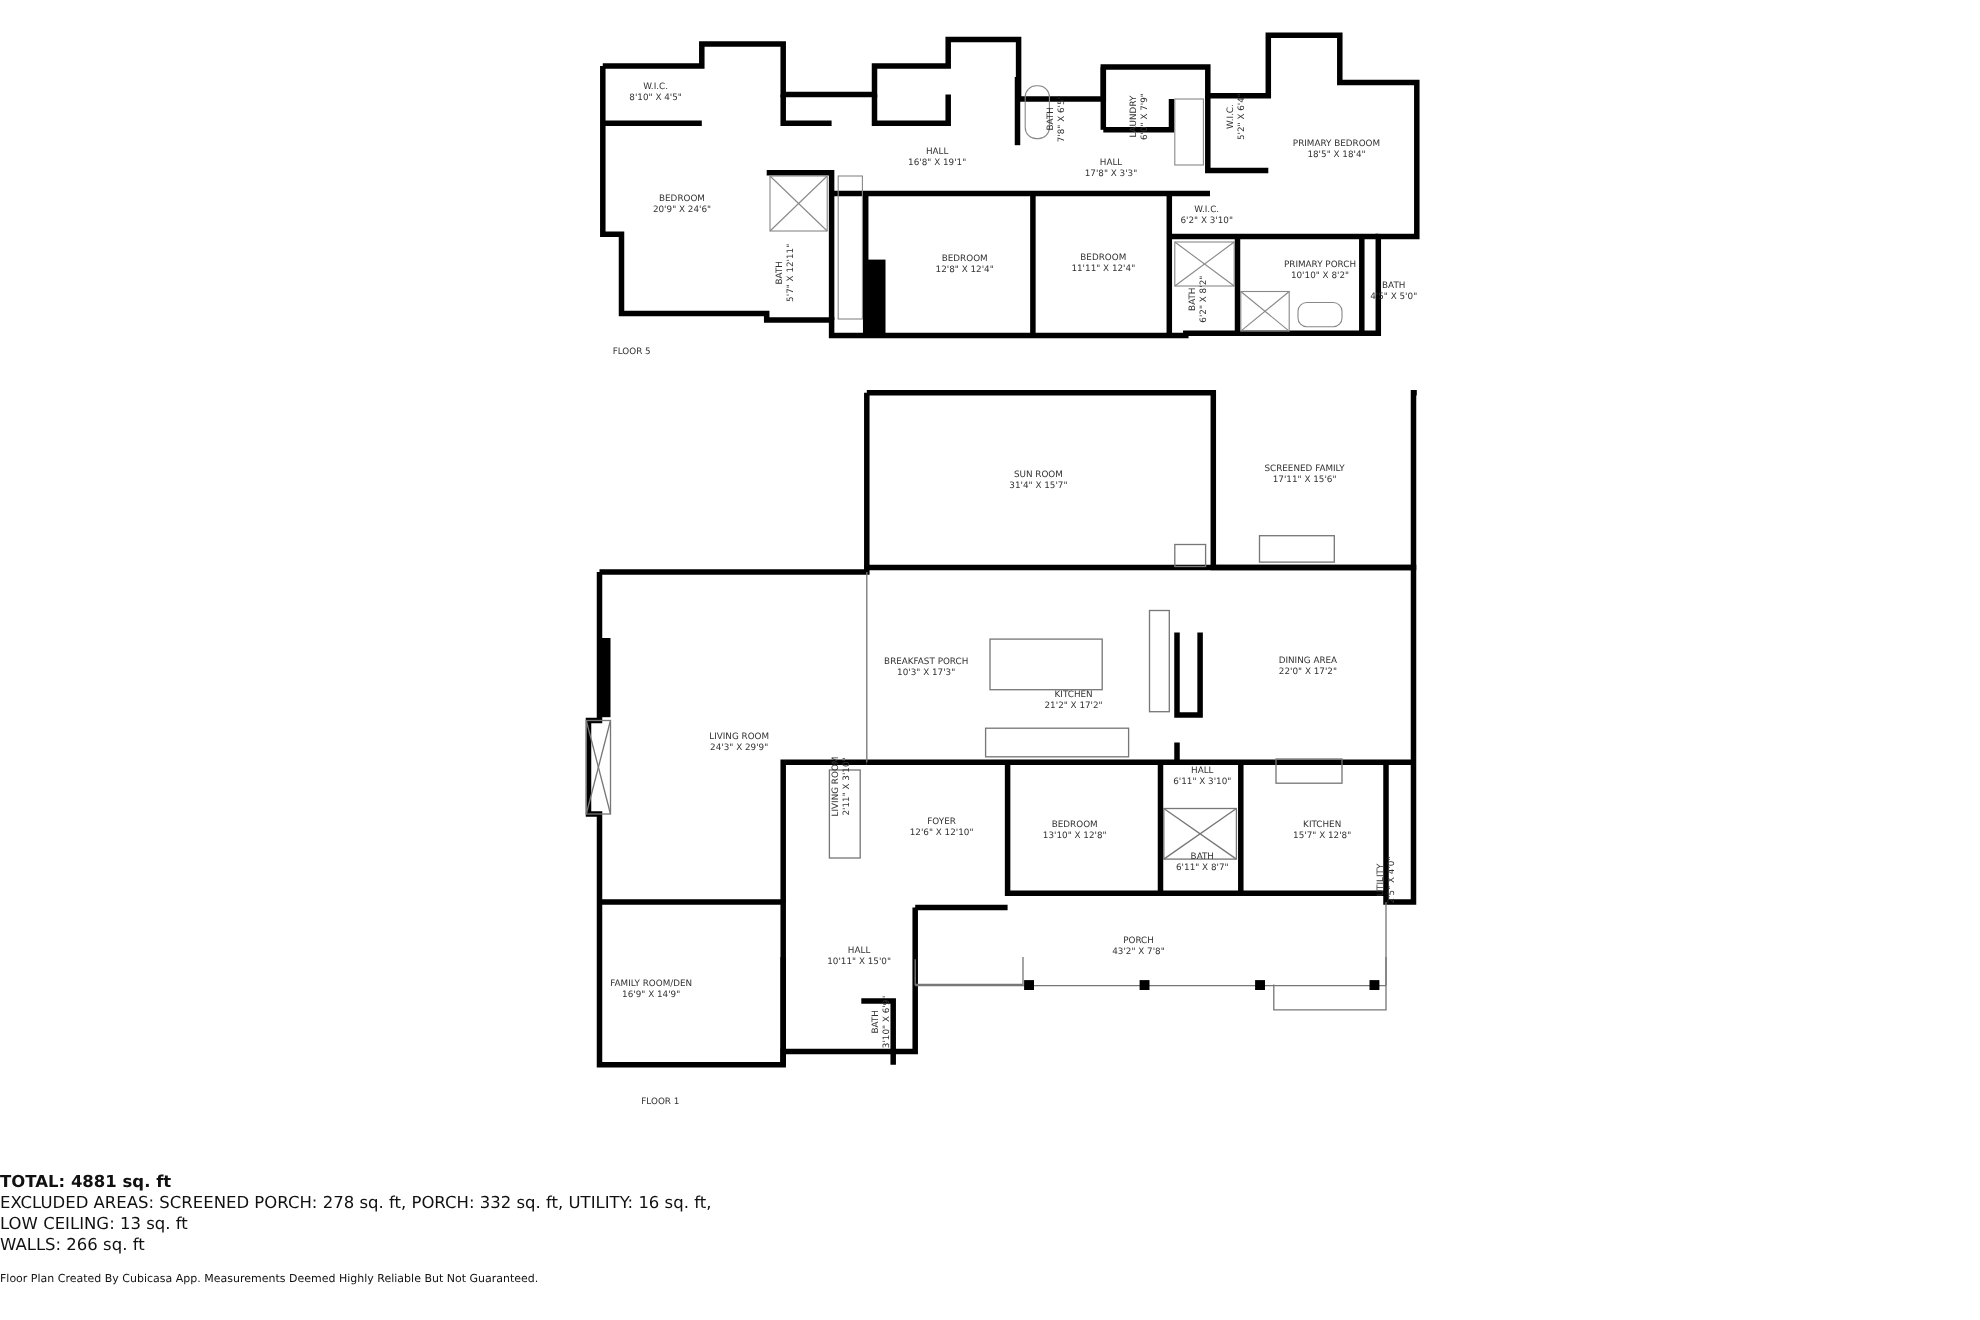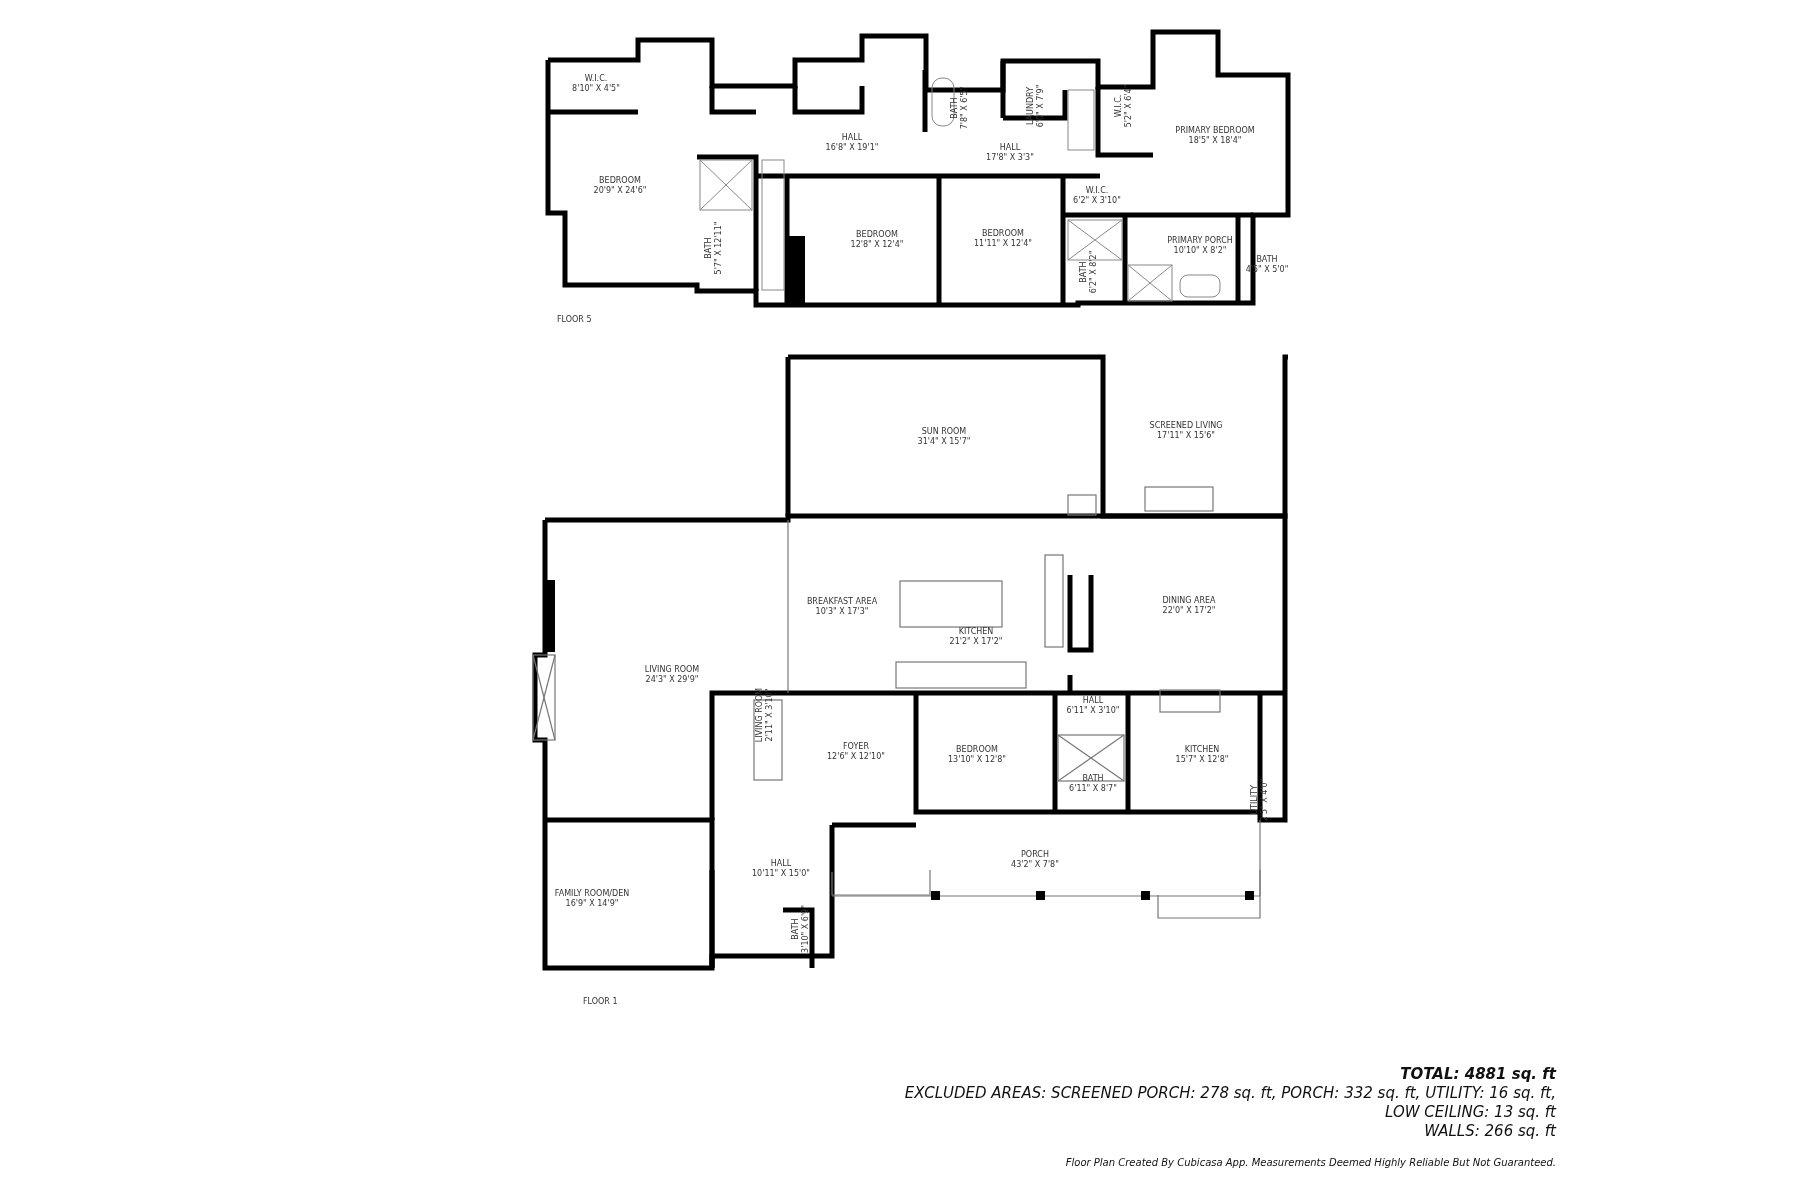--- a/index.html
+++ b/index.html
@@ -1,21 +1,21 @@
 <!DOCTYPE html>
 <html><head>
 <meta charset="utf-8">
 <style>
   html, body { margin:0; padding:0; background:#ffffff; }
   body { width:1800px; height:1200px; position:relative; overflow:hidden; font-family:"DejaVu Sans", sans-serif; color:#222; }
   #plan { position:absolute; left:0; top:0; width:1800px; height:1200px; }
   .room-label { position:absolute; text-align:center; font-size:8px; line-height:10px; color:#333; white-space:nowrap; transform:translate(-50%,-50%); }
   .room-label.vert { transform:translate(-50%,-50%) rotate(-90deg); }
   .floor-label { position:absolute; font-size:8px; color:#333; }
-  #summary { position:absolute; left:0; width:1556px; top:1065px; text-align:right; font-family:"DejaVu Sans", sans-serif;font-style:italic; }
+  #summary { position:absolute; left:0; width:1556px; top:1065px; text-align:left; font-family:"DejaVu Sans", sans-serif; }
   #summary .total { font-weight:bold; font-size:15px; line-height:19px; color:#111; }
   #summary .line { font-size:15px; line-height:19px; color:#111; }
   #summary .credit { font-size:10px; margin-top:16px; color:#111; }
 </style>
 </head>
 <body>
 
 <svg id="plan" viewBox="0 0 1800 1200" xmlns="http://www.w3.org/2000/svg">
   <g fill="none" stroke="#000" stroke-width="5" stroke-linejoin="miter">
 
@@ -160,25 +160,25 @@
     </div>
     <div class="room-label" style="left: 1267px; top: 265px;">
       <div>BATH</div>
       <div>4'5" X 5'0"</div>
     </div>
     <div class="room-label" style="left: 944px; top: 437px;">
       <div>SUN ROOM</div>
       <div>31'4" X 15'7"</div>
     </div>
     <div class="room-label" style="left: 1186px; top: 431px;">
-      <div>SCREENED LIVING</div>
+      <div>SCREENED FAMILY</div>
       <div>17'11" X 15'6"</div>
     </div>
     <div class="room-label" style="left: 842px; top: 607px;">
-      <div>BREAKFAST AREA</div>
+      <div>BREAKFAST PORCH</div>
       <div>10'3" X 17'3"</div>
     </div>
     <div class="room-label" style="left: 976px; top: 637px;">
       <div>KITCHEN</div>
       <div>21'2" X 17'2"</div>
     </div>
     <div class="room-label" style="left: 1189px; top: 606px;">
       <div>DINING AREA</div>
       <div>22'0" X 17'2"</div>
     </div>

